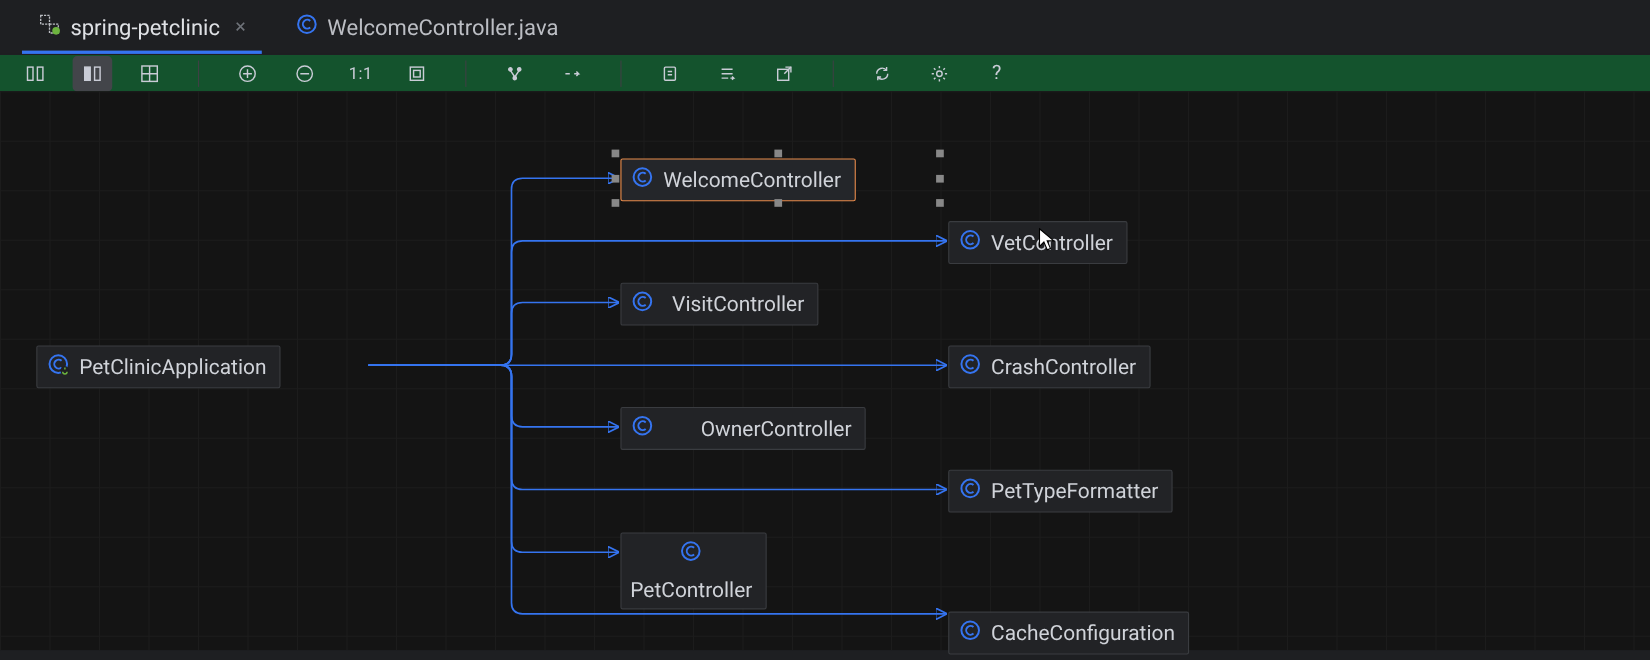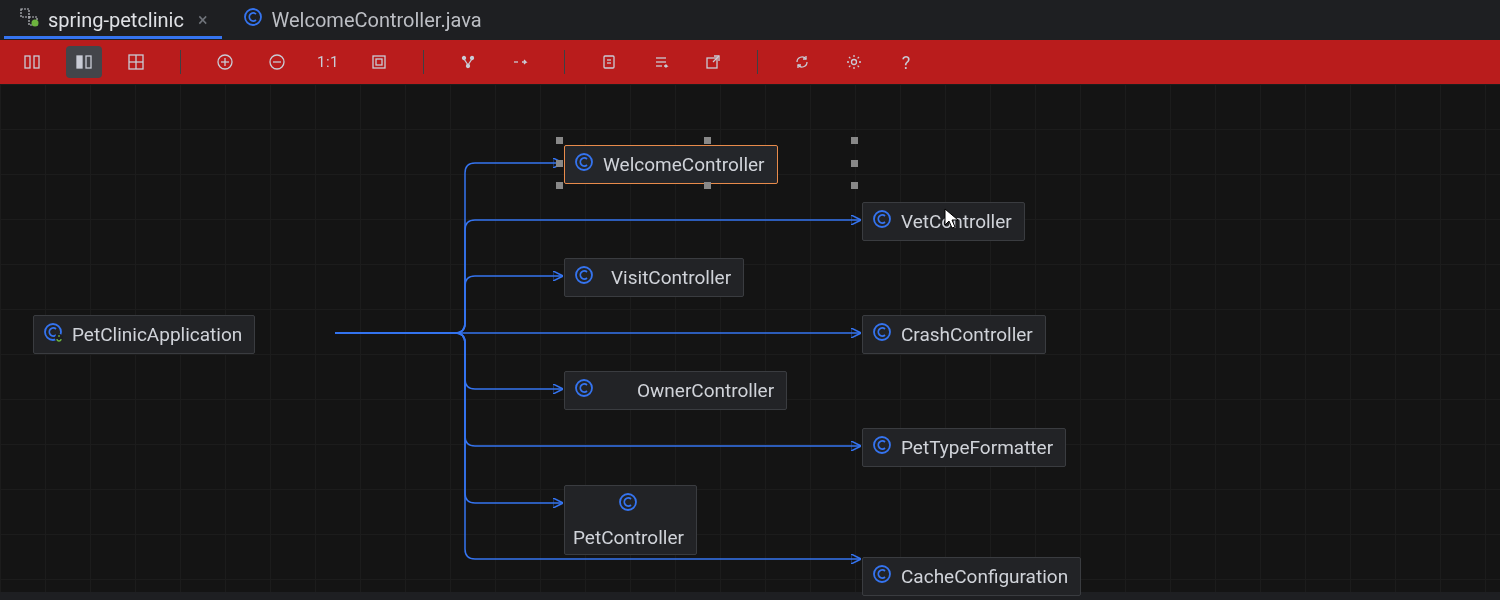--- a/index.html
+++ b/index.html
@@ -1,24 +1,24 @@
 <!DOCTYPE html>
 <html><head>
 <meta charset="utf-8">
 <style>
   * { box-sizing: border-box; }
   html, body { margin:0; padding:0; width:1500px; height:600px; background:#1e1f22; font-family:-apple-system,BlinkMacSystemFont,"Segoe UI",Roboto,sans-serif; color:#bcbec4; overflow:hidden; }
 
-  .tabbar { display:flex; align-items:stretch; height:40px; background:#1e1f22; border-bottom:1px solid #1e1f22; padding-left:4px; gap:6px; }
+  .tabbar { display:flex; align-items:stretch; height:50px; background:#1e1f22; border-bottom:1px solid #1e1f22; padding-left:20px; gap:16px; }
   .tab { display:flex; align-items:center; padding:0 14px; gap:8px; font-size:20px; color:#bcbec4; cursor:pointer; position:relative; }
   .tab.active { color:#dfe1e5; }
   .tab.active::after { content:""; position:absolute; left:0; right:0; bottom:0; height:3px; background:#3574f0; }
   .tab .close { font-size:18px; color:#6f737a; margin-left:6px; }
 
-  .toolbar { display:flex; align-items:center; height:44px; background:#b91c1c; padding:0 14px; gap:16px; }
+  .toolbar { display:flex; align-items:center; height:33px; background:#14532d; padding:0 14px; gap:16px; }
   .tbtn { width:36px; height:32px; display:flex; align-items:center; justify-content:center; color:#c9ccd6; cursor:pointer; border-radius:4px; }
   .tbtn.active { background:#43454a; }
   .tsep { width:1px; height:24px; background:#3e4044; margin:0 10px; }
   .tlabel { font-size:15px; color:#c9ccd6; padding:0 6px; cursor:pointer; letter-spacing:.5px; }
 
   .canvas { position:relative; width:100%; height:508px; background:#141414;
     background-image:linear-gradient(#1c1c1c 1px,transparent 1px),linear-gradient(90deg,#1c1c1c 1px,transparent 1px);
     background-size:45px 45px; background-position:0 0; }
 
   .node { position:absolute; display:flex; align-items:center; gap:8px; padding:5px 12px 5px 8px; background:#222326; border:1px solid #3a3c40; border-radius:2px; font-size:19px; color:#d0d3d9; cursor:pointer; white-space:nowrap; }

